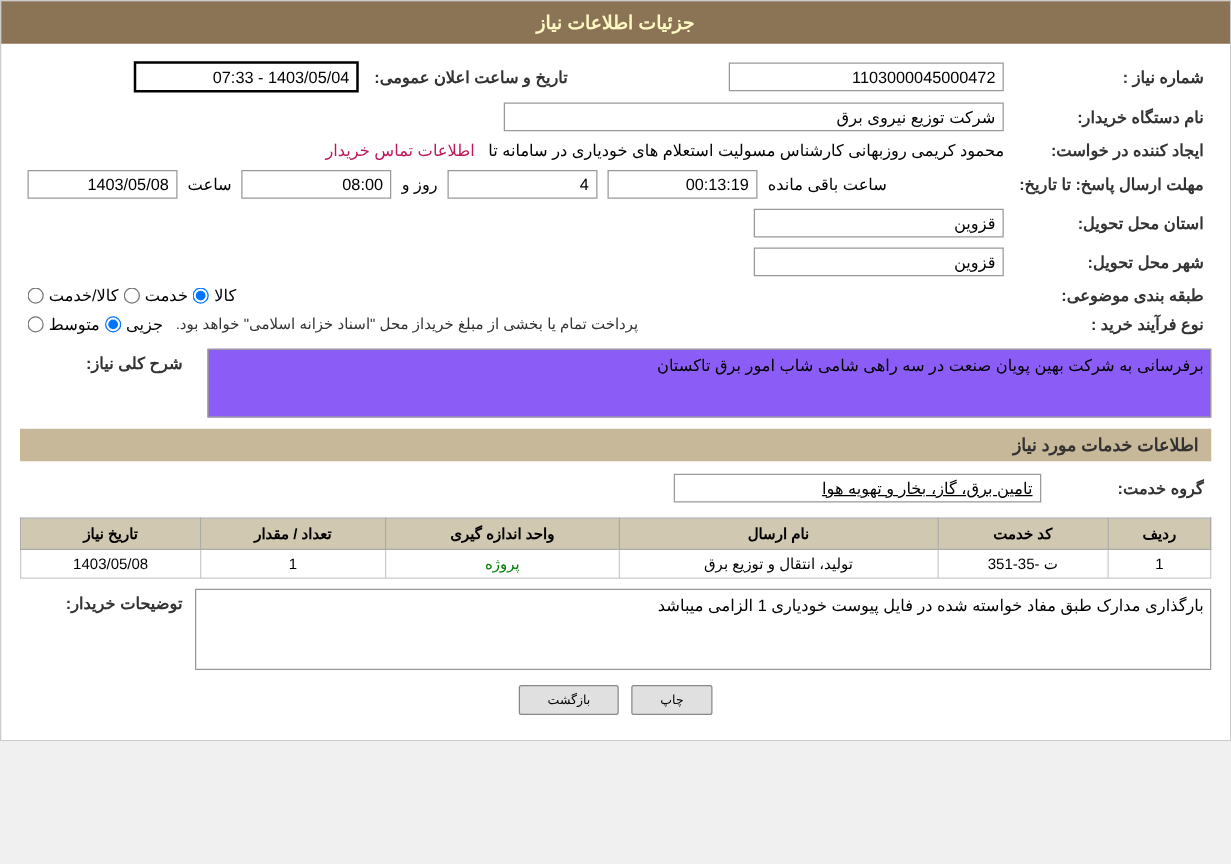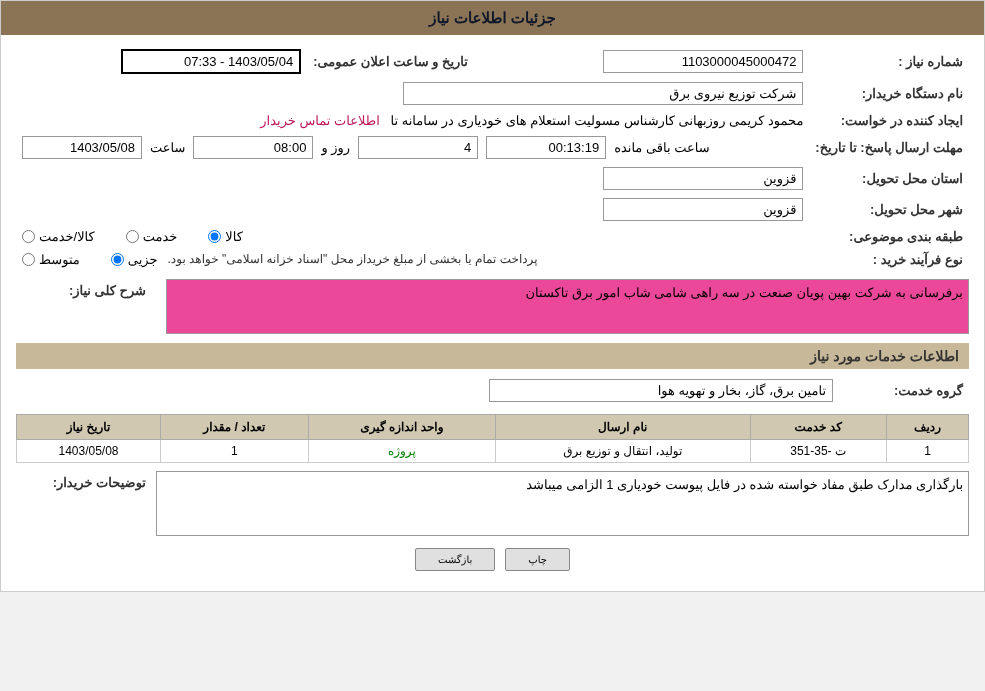--- a/index.html
+++ b/index.html
@@ -10,21 +10,21 @@
       direction: rtl;
     }
     .page-container {
       max-width: 985px;
       margin: 0 auto;
       background: #fff;
       border: 1px solid #ccc;
     }
     .header-bar {
       background: #8B7355;
-      color: #0f172a;
+      color: #fef9c3;
       text-align: center;
       padding: 8px 12px;
       font-size: 15px;
       font-weight: bold;
     }
     .content {
       padding: 10px 15px;
     }
     .info-table {
       width: 100%;
@@ -48,21 +48,21 @@
     }
     .input-box {
       border: 1px solid #999;
       background: #fff;
       padding: 3px 6px;
       min-width: 120px;
       display: inline-block;
       text-align: right;
     }
     .input-wide {
-      width: 200px;
+      width: 220px;
     }
     .input-small {
       width: 80px;
     }
     .date-input {
       width: 180px;
       border: 2px solid #000;
       background: #fff;
       padding: 3px 6px;
       display: inline-block;
@@ -75,21 +75,21 @@
       background: #c8b89a;
       color: #333;
       font-weight: bold;
       padding: 5px 10px;
       margin: 8px 0 6px 0;
       font-size: 14px;
     }
     .radio-row {
       display: flex;
       align-items: flex-start;
-      gap: 31px;
+      gap: 4px;
       flex-direction: row-reverse;
     }
     .radio-item {
       display: flex;
       align-items: center;
       gap: 4px;
     }
     
     .data-table {
       width: 100%;
@@ -247,33 +247,33 @@
             </div>
             <span style="color:#333; font-size:12px;">پرداخت تمام یا بخشی از مبلغ خریداز محل "اسناد خزانه اسلامی" خواهد بود.</span>
           </div>
         </td>
       </tr>
     </tbody>
       </table>
 
     <div style="display:flex; align-items:flex-start; gap:20px; flex-direction:row-reverse; margin-bottom:9px;">
       <span class="label-cell" style="width:130px; padding-top:4px;">شرح کلی نیاز:</span>
-      <div style="flex:1; border:1px solid #999; background:#ec4899; min-height:55px; padding:5px; text-align:right;">
+      <div style="flex:1; border:1px solid #999; background:#8b5cf6; min-height:55px; padding:5px; text-align:right;">
         <span>برفرسانی به شرکت بهین پویان صنعت در سه راهی شامی شاب امور برق تاکستان</span>
       </div>
     </div>
 
     <div class="section-header">اطلاعات خدمات مورد نیاز</div>
 
     <table class="info-table">
       <tbody>
           <tr>
         <td class="label-cell">گروه خدمت:</td>
         <td class="value-cell">
-          <span class="input-box" style="width:344px;">تامین برق، گاز، بخار و تهویه هوا</span>
+          <span class="input-box" style="width:294px;text-decoration:underline;">تامین برق، گاز، بخار و تهویه هوا</span>
         </td>
       </tr>
     </tbody>
       </table>
 
     <table class="data-table">
       <thead>
         <tr>
           <th>ردیف</th>
           <th>کد خدمت</th>

